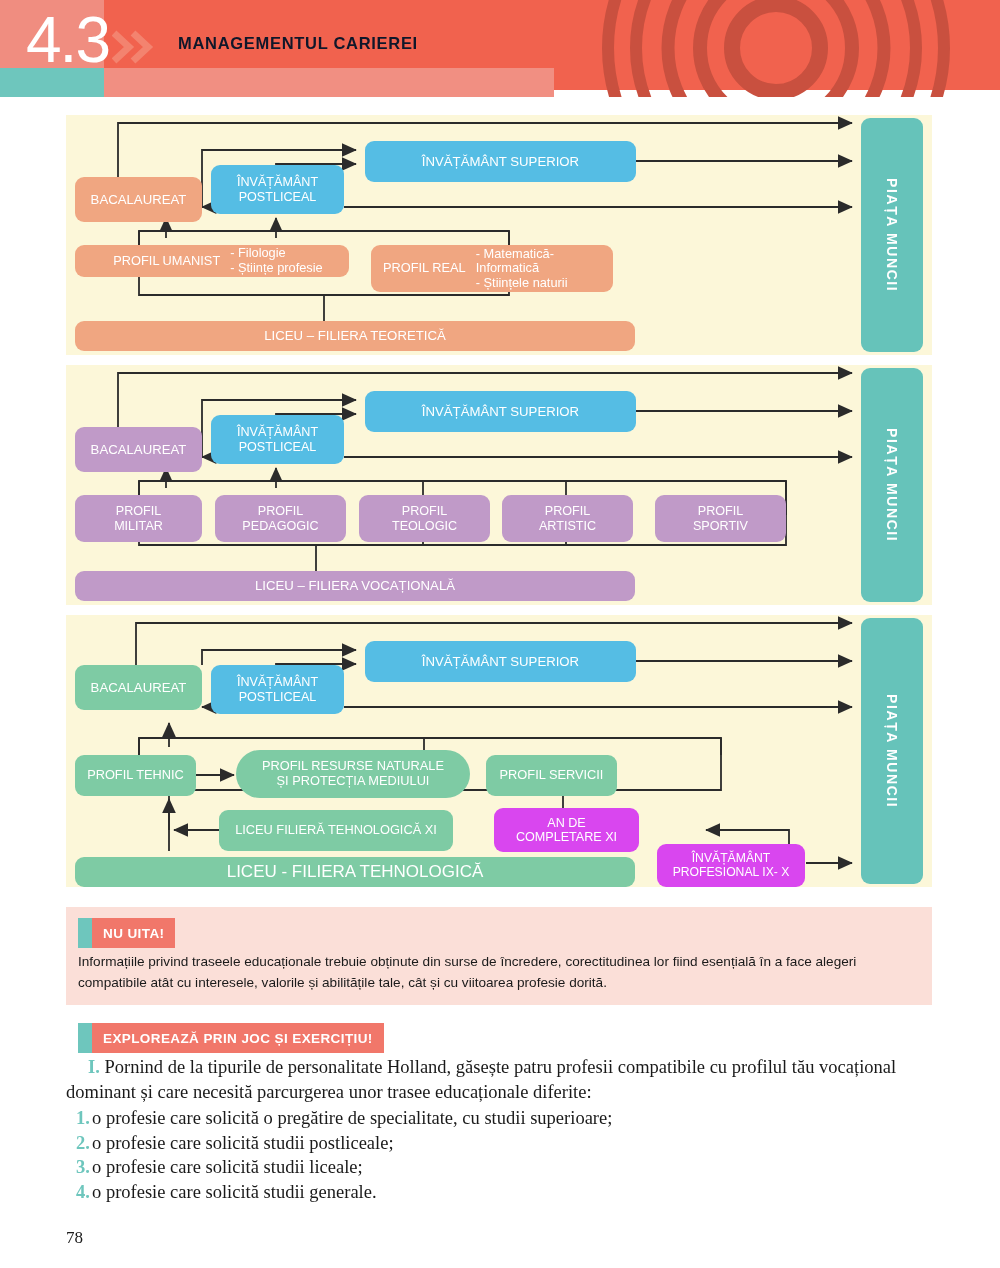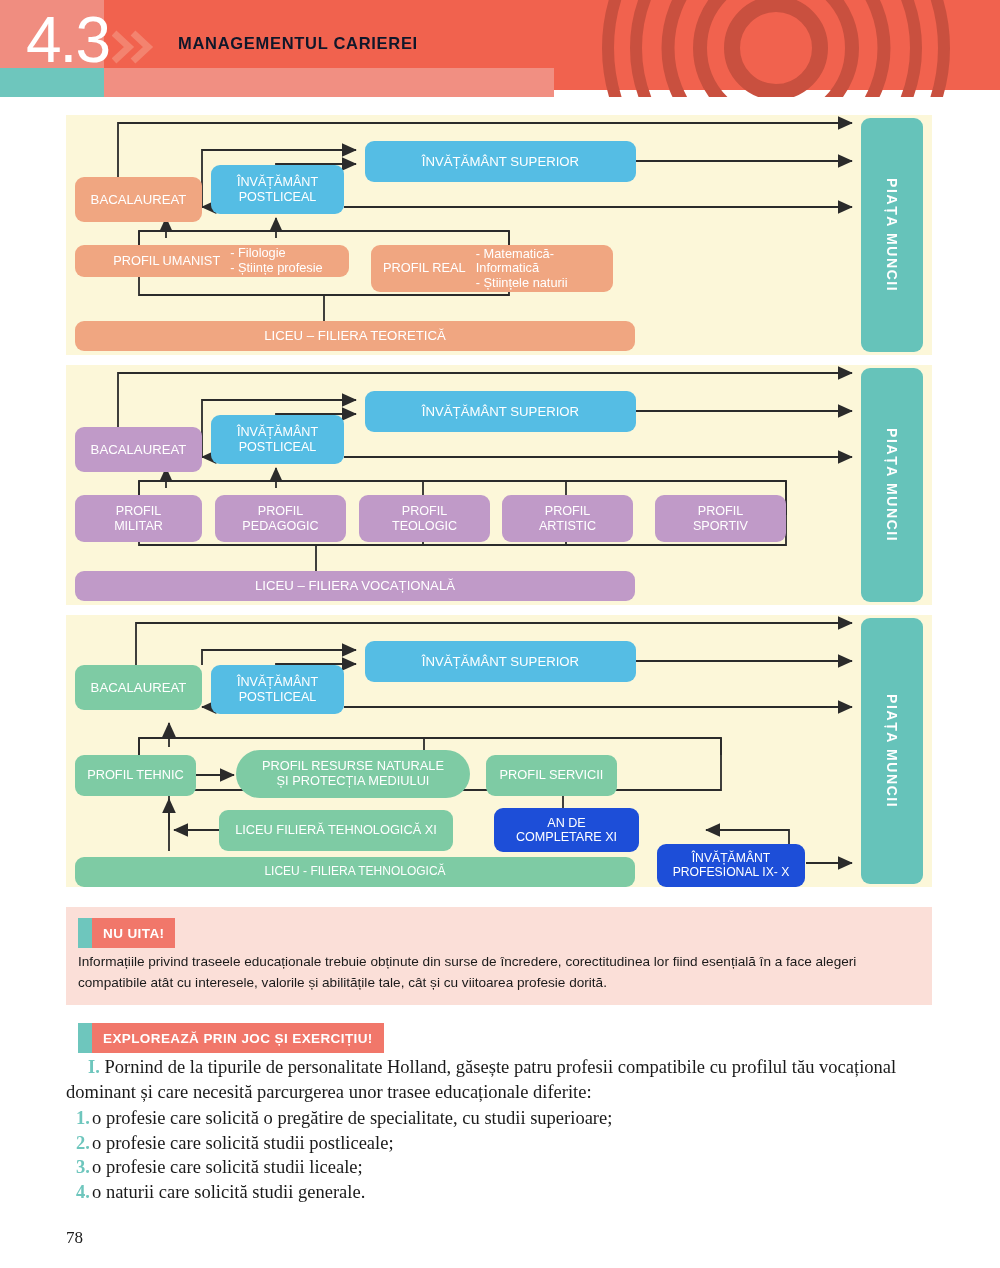--- a/index.html
+++ b/index.html
@@ -39,21 +39,21 @@
     color:#ffffff; font-weight:normal; text-align:center;
     line-height:1.14;
     font-family:"Liberation Sans", sans-serif;
     border-radius:9px;
     z-index:3;
   }
   .c-orange { background:#f0a681; }
   .c-blue   { background:#55bde4; }
   .c-purple { background:#c09ac8; }
   .c-green  { background:#7ecba4; }
-  .c-pink   { background:#1d4ed8; }
+  .c-pink   { background:#d946ef; }
 
   .market {
     position:absolute;
     background:#66c3ba;
     color:#ffffff; font-weight:bold;
     writing-mode:vertical-rl;
     text-orientation:mixed;
     display:flex; align-items:center; justify-content:center;
     letter-spacing:1.6px;
     font-size:14px;
@@ -258,21 +258,21 @@
   <div class="node c-green" style="left:170px; top:135px; width:234px; height:48px; font-size:12.8px; white-space:pre-line;border-radius:24px;">PROFIL RESURSE NATURALE
 ȘI PROTECȚIA MEDIULUI</div>
 
   <div class="node c-green" style="left:420px; top:140px; width:131px; height:41px; font-size:12.8px;">PROFIL SERVICII</div>
 
   <div class="node c-green" style="left:153px; top:195px; width:234px; height:41px; font-size:12.8px;">LICEU FILIERĂ TEHNOLOGICĂ XI</div>
 
   <div class="node c-pink" style="left:428px; top:193px; width:145px; height:44px; font-size:12.6px; white-space:pre-line;">AN DE
 COMPLETARE XI</div>
 
-  <div class="node c-green" style="left:9px; top:242px; width:560px; height:30px; font-size:12px;">LICEU - FILIERA TEHNOLOGICĂ</div>
+  <div class="node c-green" style="left:9px; top:242px; width:560px; height:30px; font-size:17px;">LICEU - FILIERA TEHNOLOGICĂ</div>
 
   <div class="node c-pink" style="left:591px; top:229px; width:148px; height:43px; font-size:12.2px; white-space:pre-line;">ÎNVĂȚĂMÂNT
 PROFESIONAL IX- X</div>
 
   <div class="market" style="left:795px; top:3px; width:62px; height:266px;">PIAȚA MUNCII</div>
 </div>
 
 <div class="nu-uita-box"></div>
 <div class="badge nu-uita-badge">
   <div class="badge-tick"></div>
@@ -297,18 +297,18 @@
     <li>
       <span class="ex-num">2.</span>
       <span>o profesie care solicită studii postliceale;</span>
     </li>
     <li>
       <span class="ex-num">3.</span>
       <span>o profesie care solicită studii liceale;</span>
     </li>
     <li>
       <span class="ex-num">4.</span>
-      <span>o naturii care solicită studii generale.</span>
+      <span>o profesie care solicită studii generale.</span>
     </li>
   </ul>
 </div>
 
 <div class="pagenum">78</div>
 
 </body></html>

